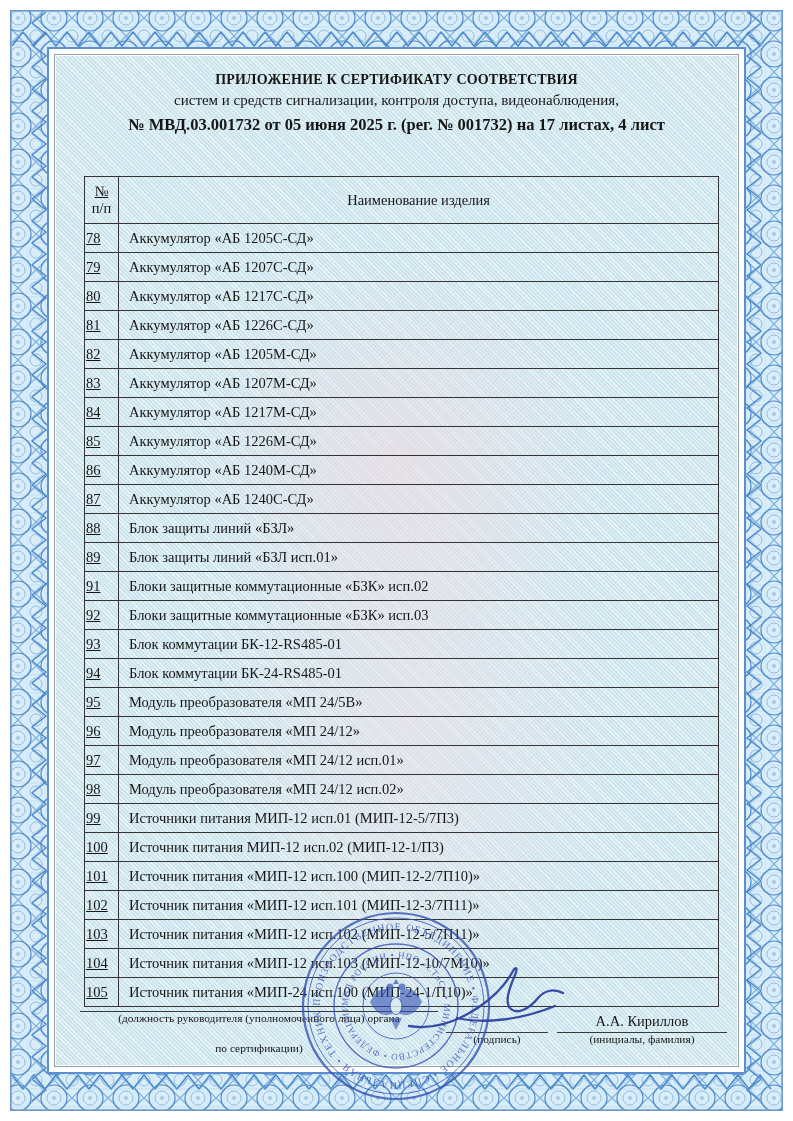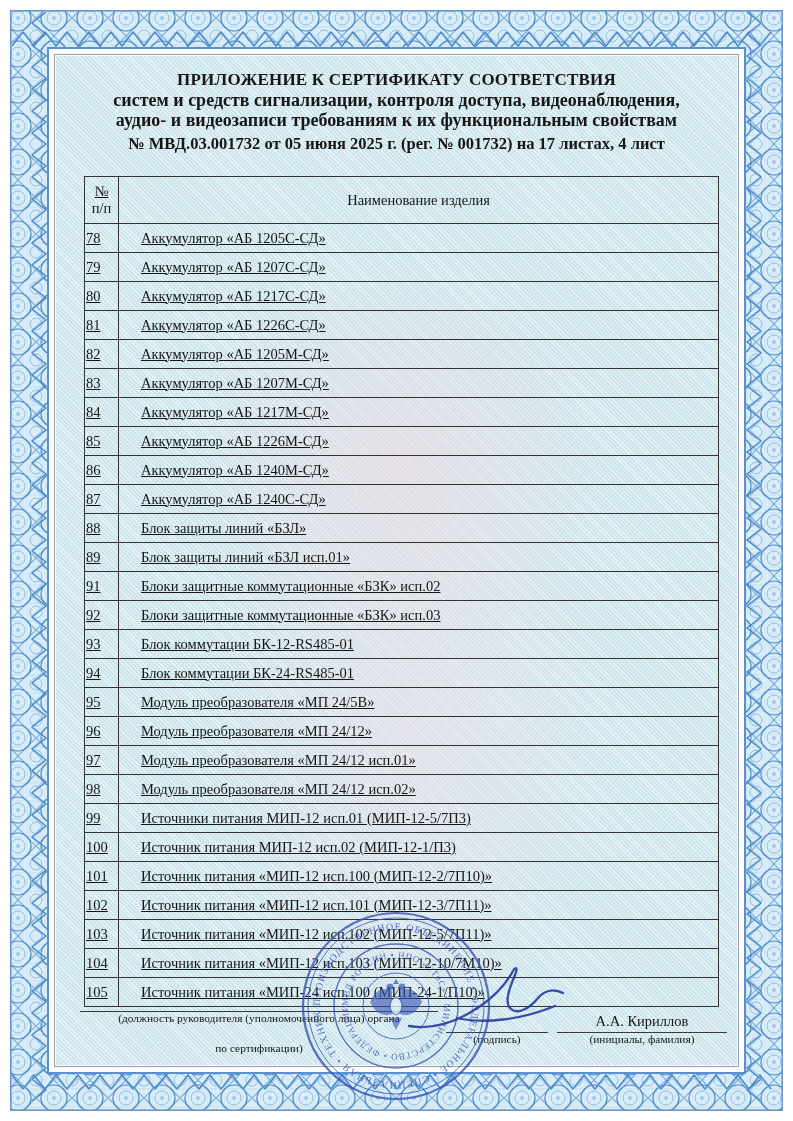--- a/index.html
+++ b/index.html
@@ -16,38 +16,38 @@
   .content{
     position:absolute;inset:56px;z-index:2;
     background-color:#dcedf1;
     background-image:
       radial-gradient(ellipse 300px 280px at 50% 40%, rgba(240,216,224,0.55), rgba(240,216,224,0) 70%),
       radial-gradient(ellipse 280px 420px at 52% 66%, rgba(242,222,230,0.5), rgba(242,222,230,0) 72%),
       repeating-linear-gradient(45deg, rgba(255,255,255,0.45) 0 1px, rgba(140,195,220,0.14) 1px 3px),
       repeating-linear-gradient(-45deg, rgba(255,255,255,0) 0 2px, rgba(140,195,220,0.10) 2px 4px);
   }
   .hdr{ text-align:center; padding-top:13px; }
-  .hdr .title{ font-size:17px; font-weight:bold; letter-spacing:.2px; line-height:22px; }
-  .hdr .sub{ font-size:18px; font-weight:bold; line-height:19.5px; }
+  .hdr .title{ font-size:14px; font-weight:bold; letter-spacing:.2px; line-height:22px; }
+  .hdr .sub{ font-size:15px; font-weight:normal; line-height:19.5px; }
   .hdr .numline{ font-size:16.5px; font-weight:bold; margin-top:4px; }
 
   table.products{
     position:absolute; left:28px; top:120px; width:635px;
     border-collapse:collapse; table-layout:fixed;
     font-size:14.5px;
   }
   table.products td,table.products th{
     border:1.4px solid #333333; background:transparent;
     font-weight:normal; vertical-align:middle;
   }
   col.c-num{width:34px;}
   th.h-num,th.h-name{height:44px; text-align:center; font-size:14.5px; line-height:17px;}
   th.h-num .nsign{text-decoration:underline;}
   td.num{height:26px; text-decoration:underline;}
-  td.nm{padding-left:22px;text-decoration:underline;}
+  td.nm{padding-left:10px;}
 
   
   .fblock{position:absolute; z-index:3; text-align:center;}
   .fblock .lbl{font-size:14.5px; height:21px; line-height:21px; white-space:nowrap;}
   .fblock .line{border-bottom:1.4px solid #3a3a3a; height:0;}
   .fblock .cap{font-size:11.4px; line-height:13.5px; margin-top:0;}
   .fb-left{left:80px; top:1011px; width:358px;}
   .fb-mid{left:446px; top:1011px; width:102px;}
   .fb-right{left:557px; top:1011px; width:170px;}
 
@@ -86,21 +86,20 @@
       <path d="M46,12L32,23L46,34L32,45L46,56L32,67L46,78L32,89L46,100L32,111L46,122L32,133L46,144L32,155L46,166L32,177L46,188L32,199L46,210L32,221L46,232L32,243L46,254L32,265L46,276L32,287L46,298L32,309L46,320L32,331L46,342L32,353L46,364L32,375L46,386L32,397L46,408L32,419L46,430L32,441L46,452L32,463L46,474L32,485L46,496L32,507L46,518L32,529L46,540L32,551L46,562L32,573L46,584L32,595L46,606L32,617L46,628L32,639L46,650L32,661L46,672L32,683L46,694L32,705L46,716L32,727L46,738L32,749L46,760L32,771L46,782L32,793L46,804L32,815L46,826L32,837L46,848L32,859L46,870L32,881L46,892L32,903L46,914L32,925L46,936L32,947L46,958L32,969L46,980L32,991L46,1002L32,1013L46,1024L32,1035L46,1046L32,1057L46,1068L32,1079L46,1090L32,1101" fill="none" stroke="#4a86c8" stroke-width="1.4"></path>
       <path d="M43,12L31,23L43,34L31,45L43,56L31,67L43,78L31,89L43,100L31,111L43,122L31,133L43,144L31,155L43,166L31,177L43,188L31,199L43,210L31,221L43,232L31,243L43,254L31,265L43,276L31,287L43,298L31,309L43,320L31,331L43,342L31,353L43,364L31,375L43,386L31,397L43,408L31,419L43,430L31,441L43,452L31,463L43,474L31,485L43,496L31,507L43,518L31,529L43,540L31,551L43,562L31,573L43,584L31,595L43,606L31,617L43,628L31,639L43,650L31,661L43,672L31,683L43,694L31,705L43,716L31,727L43,738L31,749L43,760L31,771L43,782L31,793L43,804L31,815L43,826L31,837L43,848L31,859L43,870L31,881L43,892L31,903L43,914L31,925L43,936L31,947L43,958L31,969L43,980L31,991L43,1002L31,1013L43,1024L31,1035L43,1046L31,1057L43,1068L31,1079L43,1090L31,1101" fill="none" stroke="#8fbce2" stroke-width="1"></path>
       <path d="M747,12L761,23L747,34L761,45L747,56L761,67L747,78L761,89L747,100L761,111L747,122L761,133L747,144L761,155L747,166L761,177L747,188L761,199L747,210L761,221L747,232L761,243L747,254L761,265L747,276L761,287L747,298L761,309L747,320L761,331L747,342L761,353L747,364L761,375L747,386L761,397L747,408L761,419L747,430L761,441L747,452L761,463L747,474L761,485L747,496L761,507L747,518L761,529L747,540L761,551L747,562L761,573L747,584L761,595L747,606L761,617L747,628L761,639L747,650L761,661L747,672L761,683L747,694L761,705L747,716L761,727L747,738L761,749L747,760L761,771L747,782L761,793L747,804L761,815L747,826L761,837L747,848L761,859L747,870L761,881L747,892L761,903L747,914L761,925L747,936L761,947L747,958L761,969L747,980L761,991L747,1002L761,1013L747,1024L761,1035L747,1046L761,1057L747,1068L761,1079L747,1090L761,1101" fill="none" stroke="#4a86c8" stroke-width="1.4"></path>
       <path d="M750,12L762,23L750,34L762,45L750,56L762,67L750,78L762,89L750,100L762,111L750,122L762,133L750,144L762,155L750,166L762,177L750,188L762,199L750,210L762,221L750,232L762,243L750,254L762,265L750,276L762,287L750,298L762,309L750,320L762,331L750,342L762,353L750,364L762,375L750,386L762,397L750,408L762,419L750,430L762,441L750,452L762,463L750,474L762,485L750,496L762,507L750,518L762,529L750,540L762,551L750,562L762,573L750,584L762,595L750,606L762,617L750,628L762,639L750,650L762,661L750,672L762,683L750,694L762,705L750,716L762,727L750,738L762,749L750,760L762,771L750,782L762,793L750,804L762,815L750,826L762,837L750,848L762,859L750,870L762,881L750,892L762,903L750,914L762,925L750,936L762,947L750,958L762,969L750,980L762,991L750,1002L762,1013L750,1024L762,1035L750,1046L762,1057L750,1068L762,1079L750,1090L762,1101" fill="none" stroke="#8fbce2" stroke-width="1"></path>
     </svg>
 
   <div class="content">
     <div class="hdr">
       <div class="title">ПРИЛОЖЕНИЕ К СЕРТИФИКАТУ СООТВЕТСТВИЯ</div>
       <div class="sub">систем и средств сигнализации, контроля доступа, видеонаблюдения,</div>
-      <div class="sub">аудио- и видеозаписи требованиям к их функциональным свойствам</div>
       <div class="numline">№ МВД.03.001732 от 05 июня 2025 г. (рег. № 001732) на 17 листах, 4 лист</div>
     </div>
 
     <table class="products">
       <colgroup>
           <col class="c-num">
           <col>
         </colgroup>
       <thead>
         <tr>

